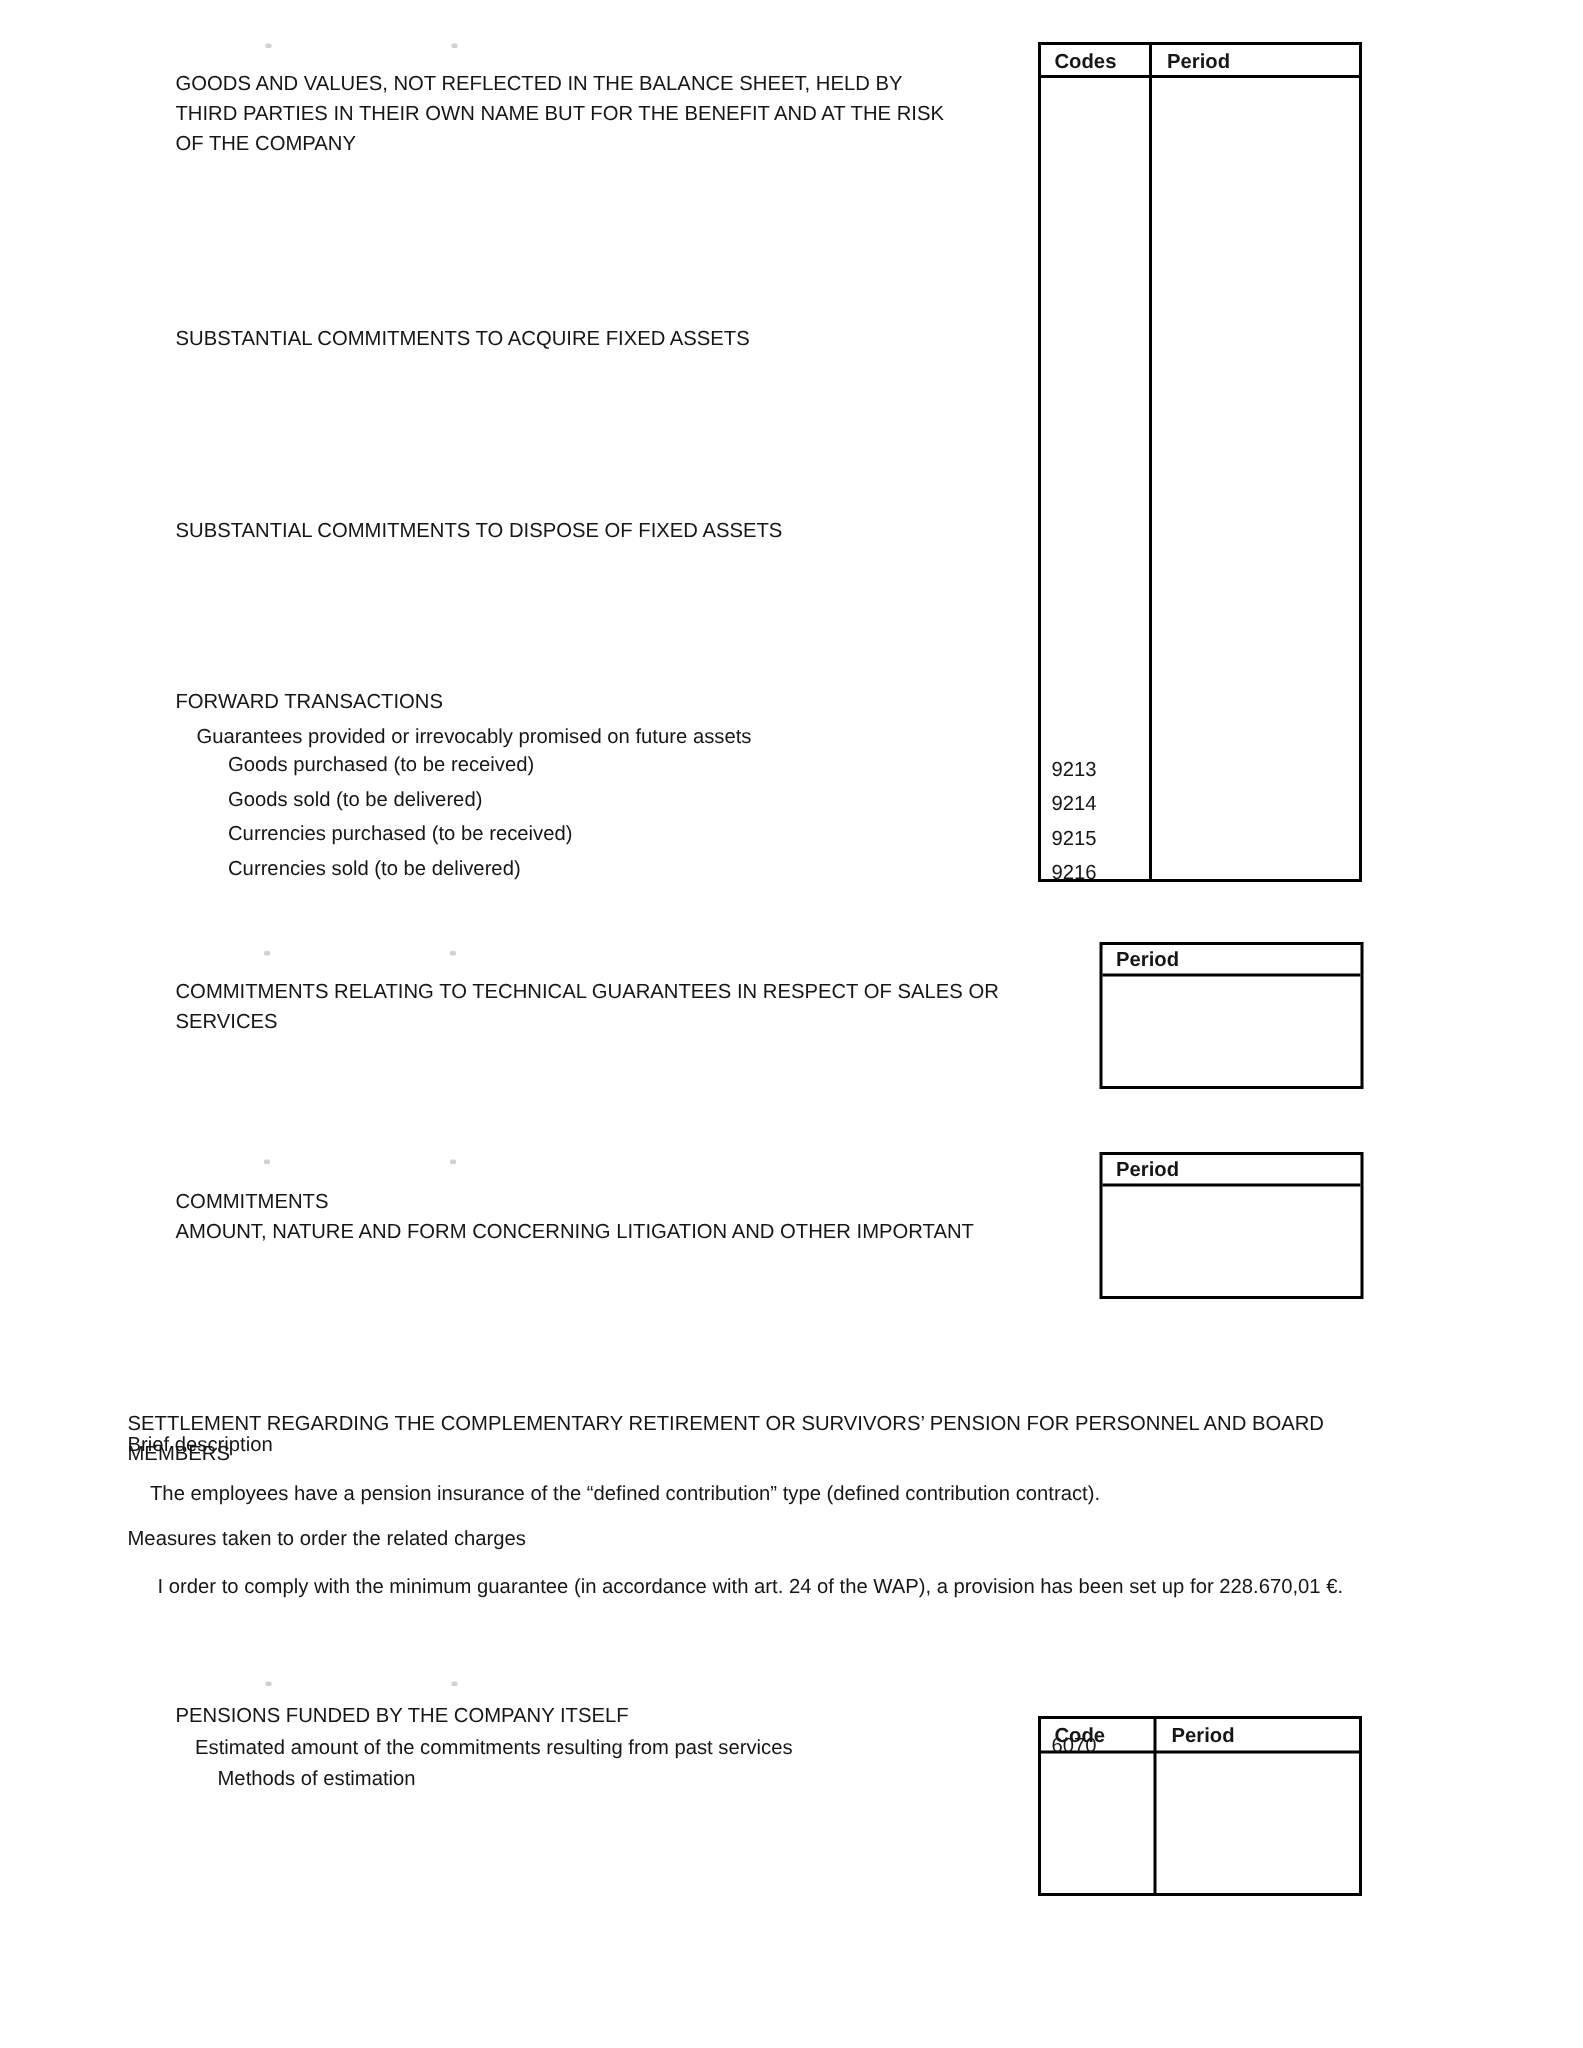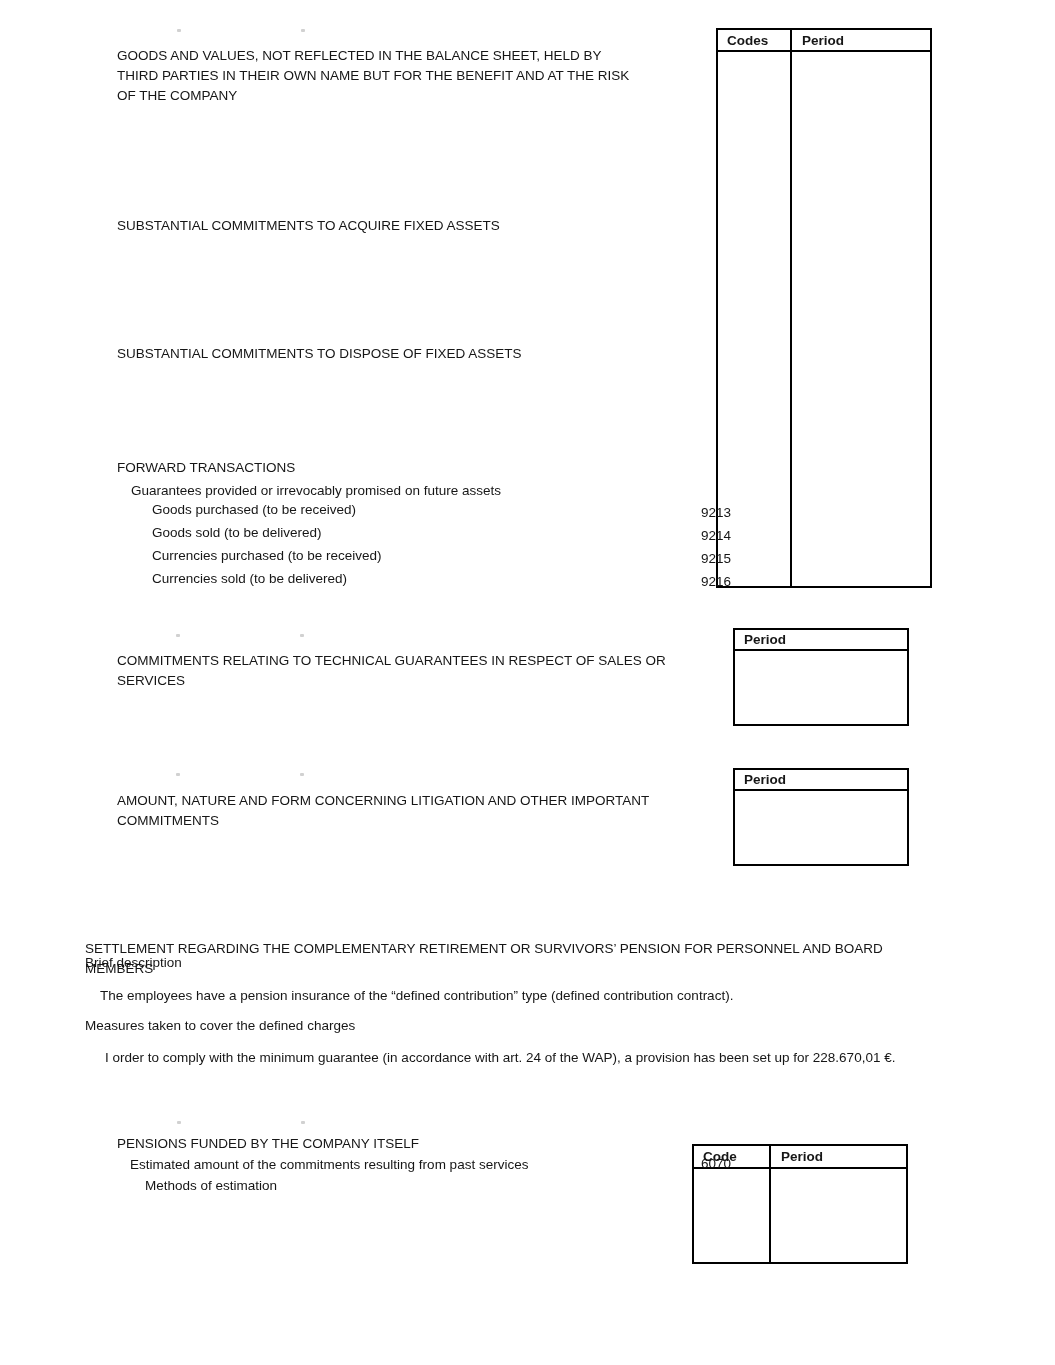--- a/index.html
+++ b/index.html
@@ -59,21 +59,21 @@
 
   <div class="speck" style="left:177px; top:29px;"></div>
   <div class="speck" style="left:301px; top:29px;"></div>
   <div class="speck" style="left:176px; top:634px;"></div>
   <div class="speck" style="left:300px; top:634px;"></div>
   <div class="speck" style="left:176px; top:773px;"></div>
   <div class="speck" style="left:300px; top:773px;"></div>
   <div class="speck" style="left:177px; top:1121px;"></div>
   <div class="speck" style="left:301px; top:1121px;"></div>
 
-  <div class="box" style="left:692px; top:28px; width:216px; height:560px;margin-left:24px;">
+  <div class="box" style="left:692px; top:28px; width:216px; height:560px;">
     <div class="vdiv" style="left:72px;"></div>
     <div class="hdiv" style="top:20px;"></div>
     <div class="th" style="left:9px; top:3px;">Codes</div>
     <div class="th" style="left:84px; top:3px;">Period</div>
   </div>
 
   <div class="block" style="left:117px; top:46px;">
     <div class="line">GOODS AND VALUES, NOT REFLECTED IN THE BALANCE SHEET, HELD BY</div>
     <div class="line">THIRD PARTIES IN THEIR OWN NAME BUT FOR THE BENEFIT AND AT THE RISK</div>
     <div class="line">OF THE COMPANY</div>
@@ -104,32 +104,32 @@
     <div class="line">COMMITMENTS RELATING TO TECHNICAL GUARANTEES IN RESPECT OF SALES OR</div>
     <div class="line">SERVICES</div>
   </div>
 
   <div class="box" style="left:733px; top:768px; width:176px; height:98px;">
     <div class="hdiv" style="top:19px;"></div>
     <div class="th" style="left:9px; top:2px;">Period</div>
   </div>
 
   <div class="block" style="left:117px; top:791px;">
+    <div class="line">COMMITMENTS</div>
     <div class="line">AMOUNT, NATURE AND FORM CONCERNING LITIGATION AND OTHER IMPORTANT</div>
-    <div class="line">COMMITMENTS</div>
   </div>
 
   <div class="block" style="left:85px; top:939px;">
     <div class="line">SETTLEMENT REGARDING THE COMPLEMENTARY RETIREMENT OR SURVIVORS’ PENSION FOR PERSONNEL AND BOARD</div>
     <div class="line">MEMBERS</div>
   </div>
 
   <div class="t" style="left:85px; top:955px;">Brief description</div>
   <div class="t" style="left:100px; top:988px;">The employees have a pension insurance of the “defined contribution” type (defined contribution contract).</div>
-  <div class="t" style="left:85px; top:1018px;">Measures taken to cover the defined charges</div>
+  <div class="t" style="left:85px; top:1018px;">Measures taken to order the related charges</div>
   <div class="t" style="left:105px; top:1050px;">I order to comply with the minimum guarantee (in accordance with art. 24 of the WAP), a provision has been set up for 228.670,01 €.</div>
 
   <div class="box" style="left:692px; top:1112px; width:216px; height:120px;margin-top:32px;">
     <div class="vdiv" style="left:75px;"></div>
     <div class="hdiv" style="top:21px;"></div>
     <div class="th" style="left:9px; top:3px;">Code</div>
     <div class="th" style="left:87px; top:3px;">Period</div>
   </div>
 
   <div class="t" style="left:117px; top:1136px;">PENSIONS FUNDED BY THE COMPANY ITSELF</div>

